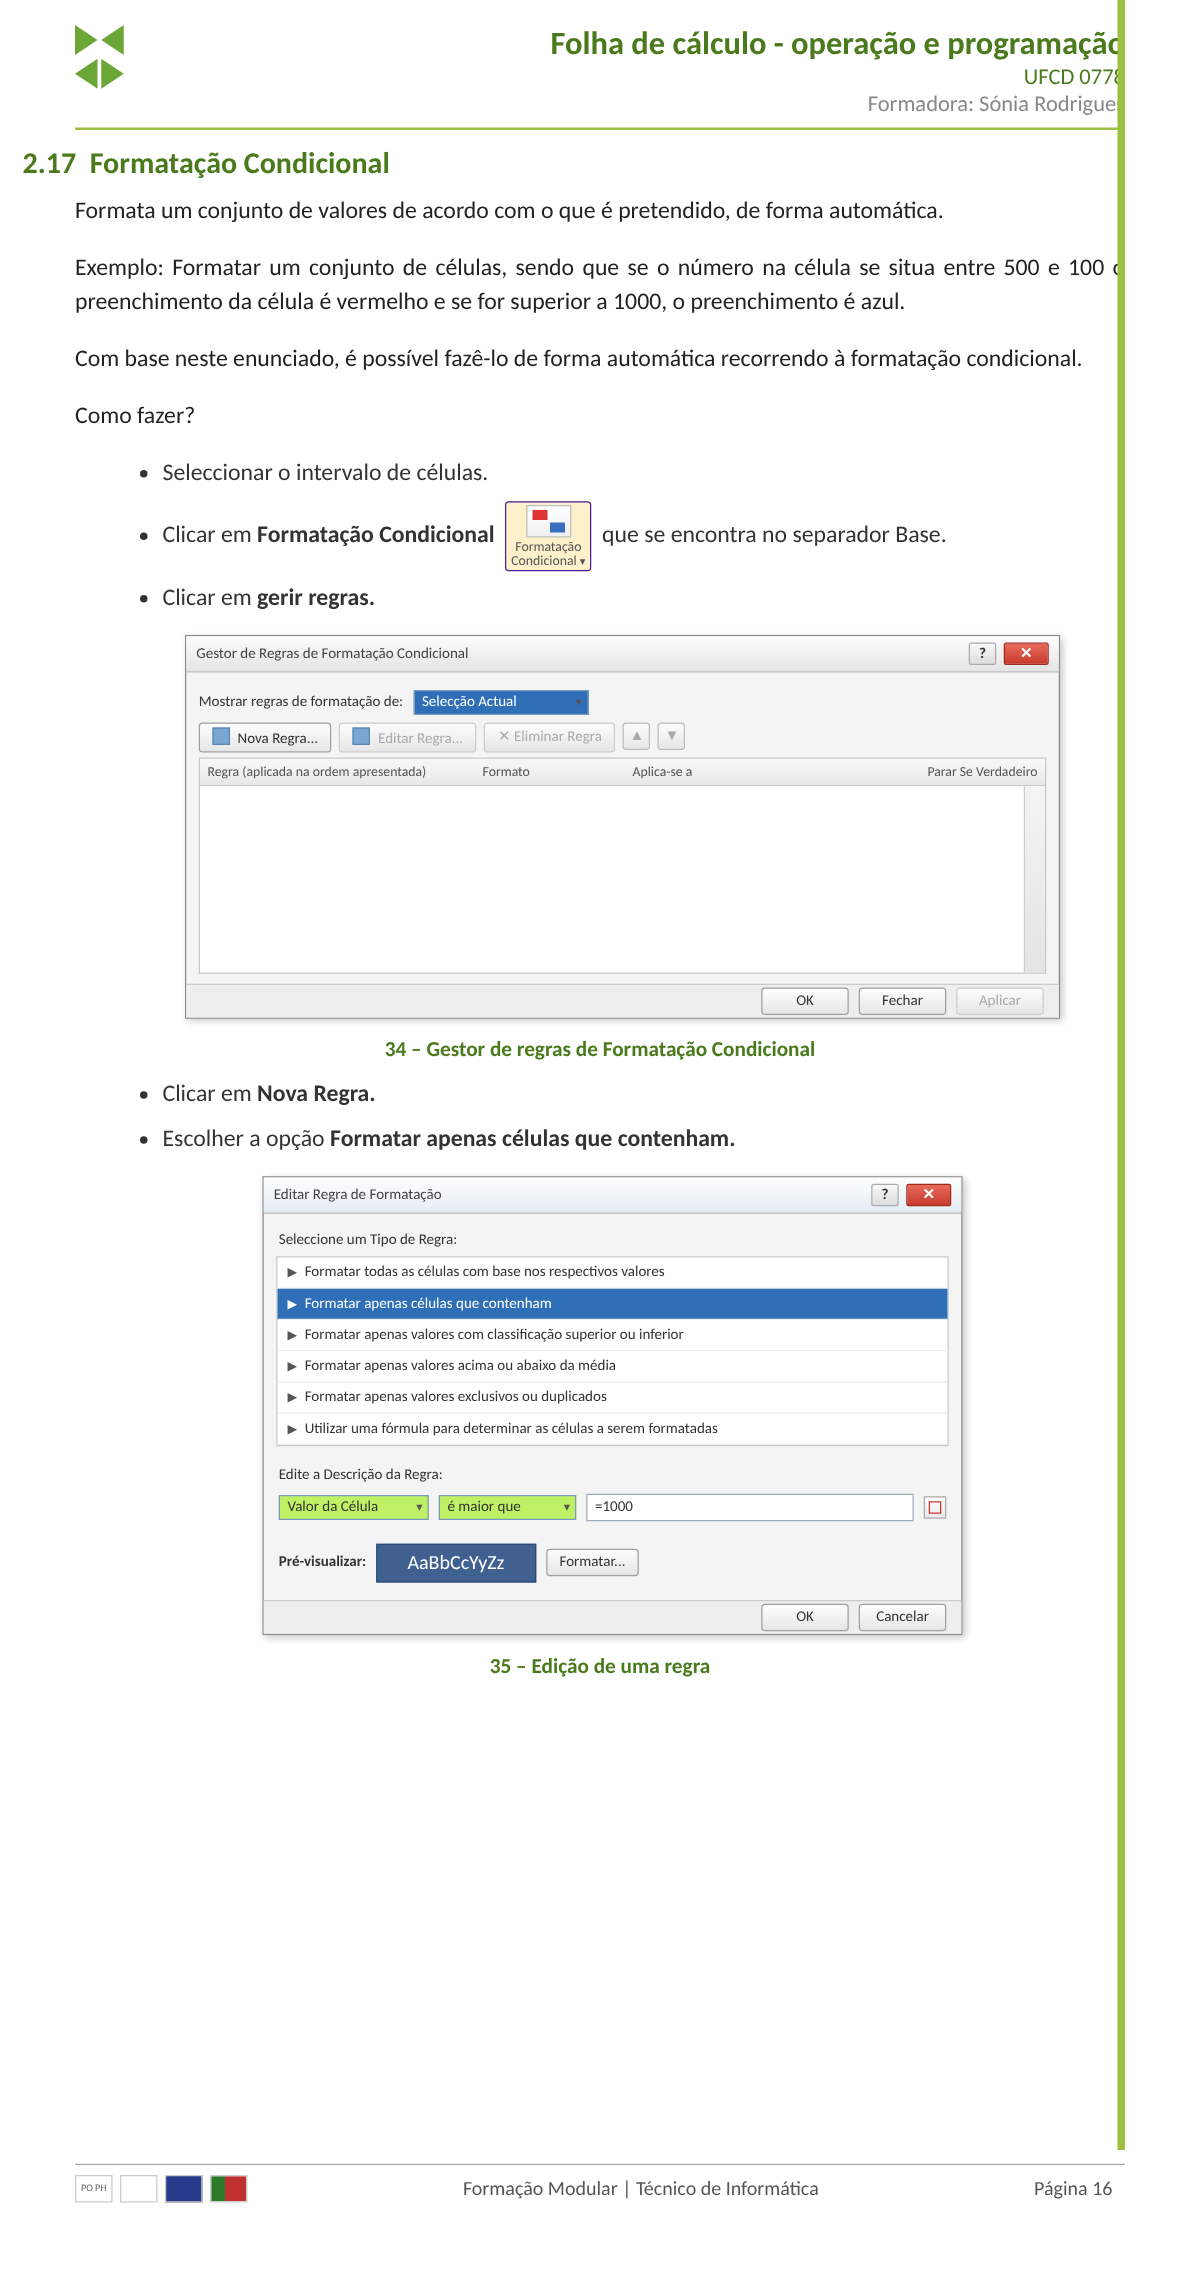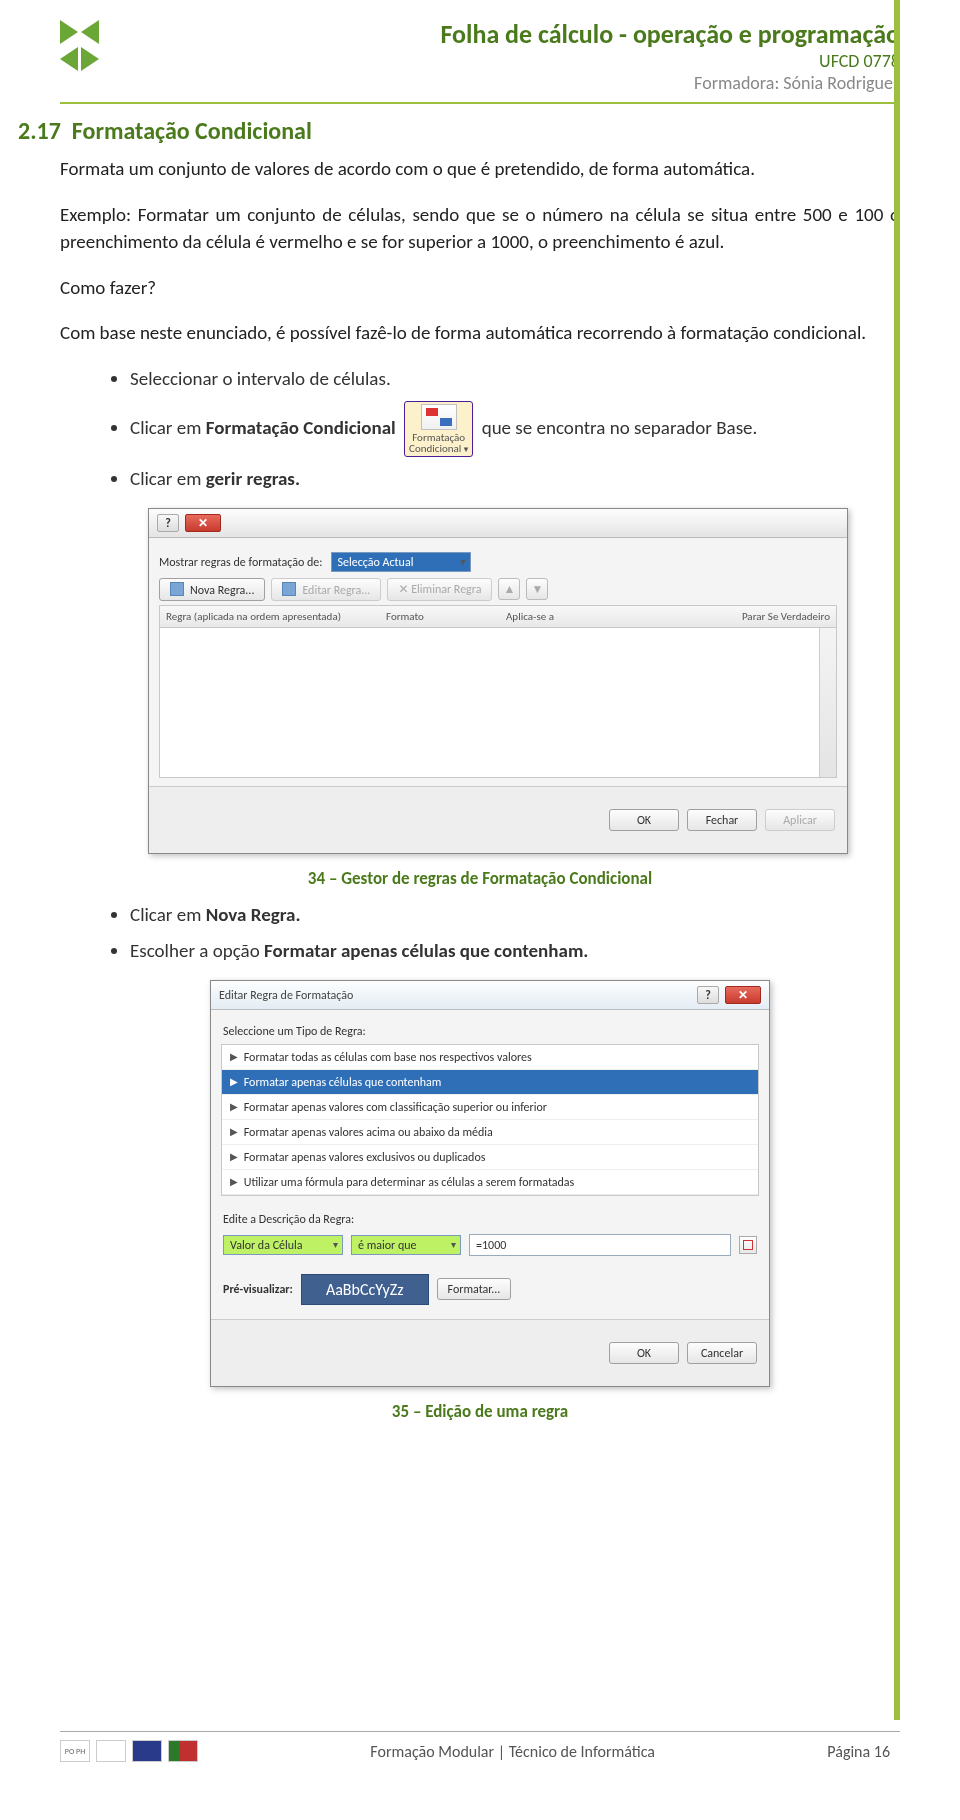--- a/index.html
+++ b/index.html
@@ -213,21 +213,21 @@
     position: absolute;
     right: 0; top: 0; bottom: 0;
     width: 16px;
     background: linear-gradient(#f4f4f4,#e4e4e4);
     border-left: 1px solid #ccc;
   }
   .dlg-footer {
     display: flex;
     justify-content: flex-end;
     gap: 8px;
-    padding: 22px 12px;
+    padding: 2px 12px;
     background: #eee;
     border-top: 1px solid #ccc;
   }
   .caption {
     color: #4a7a1c;
     font-weight: bold;
     text-align: center;
     font-size: 17px;
     margin: 14px 0 12px 0;
   }
@@ -347,41 +347,42 @@
       <div class="h-sub2">Formadora: Sónia Rodrigues</div>
     </div>
   </div>
 
   <div class="section-num">
     <span>2.17</span>&nbsp;&nbsp;<span>Formatação Condicional</span>
   </div>
 
   <div class="body-text indent para">Formata um conjunto de valores de acordo com o que é pretendido, de forma automática.</div>
   <div class="body-text indent para">Exemplo: Formatar um conjunto de células, sendo que se o número na célula se situa entre 500 e 100 o preenchimento da célula é vermelho e se for superior a 1000, o preenchimento é azul.</div>
+  <div class="body-text indent para">Com base neste enunciado, é possível fazê-lo de forma automática recorrendo à formatação condicional.</div>
   <div class="body-text indent para">Como fazer?</div>
-  <div class="body-text indent para">Com base neste enunciado, é possível fazê-lo de forma automática recorrendo à formatação condicional.</div>
 
   <ul class="bul">
     <li>Seleccionar o intervalo de células.</li>
     <li>
       <span>Clicar em </span><b>Formatação Condicional</b>
       <span class="inline-icon">
         <div class="ci-top"></div>
         <div class="ci-label">Formatação</div>
         <div class="ci-label"><span>Condicional</span> <span class="ci-arrow">▾</span></div>
       </span>
       <span> que se encontra no separador Base.</span>
     </li>
     <li>
       <span>Clicar em </span><b>gerir regras.</b>
     </li>
   </ul>
 
   <div class="dialog">
     <div class="dlg-title">
+      <div class="dlg-title-text">Gestor de Regras de Formatação Condicional</div>
       <div class="dlg-help">?</div>
       <div class="dlg-close">✕</div>
     </div>
     <div class="dlg-body">
       <div class="dlg-row">
         <span>Mostrar regras de formatação de:</span>
         <div class="combo sel">Selecção Actual</div>
       </div>
       <div class="toolbar">
         <div class="btn icon">Nova Regra...</div>

